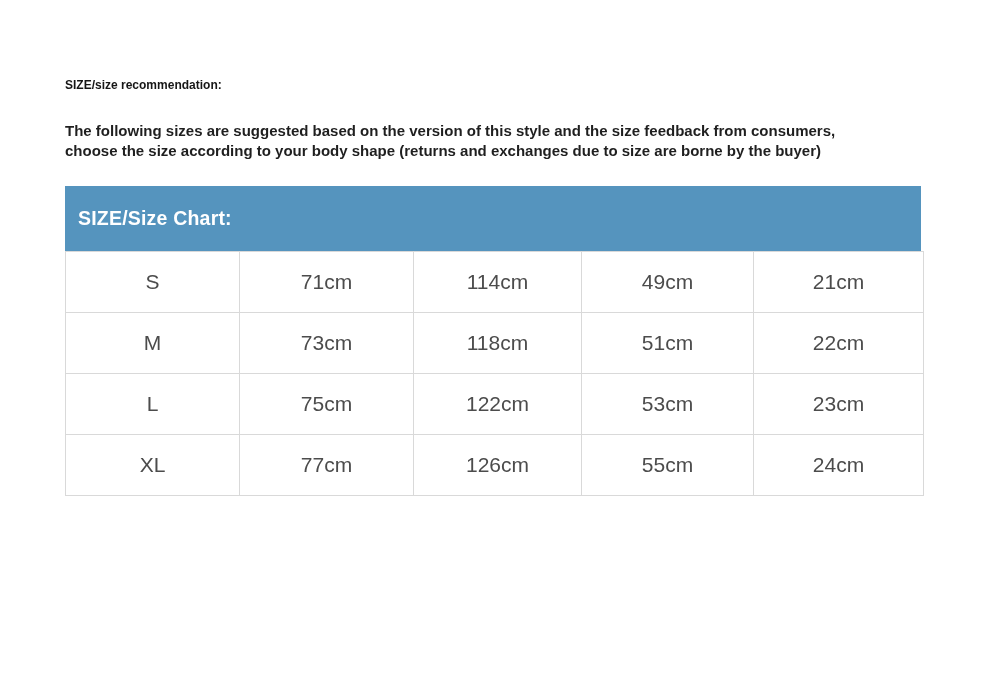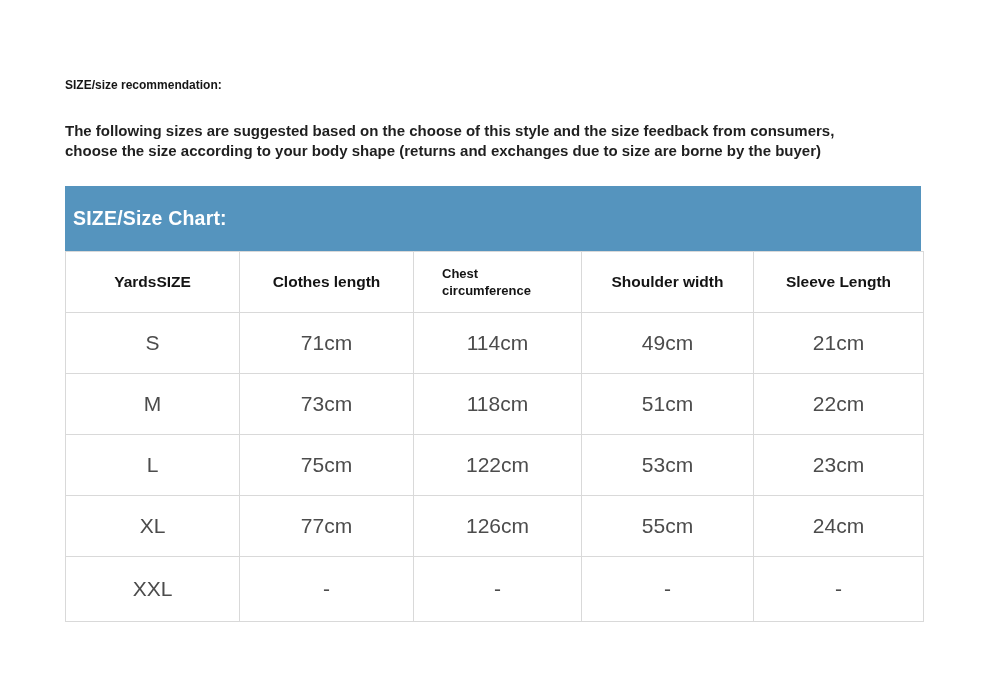--- a/index.html
+++ b/index.html
@@ -37,21 +37,21 @@
     width: 856px;
     height: 65px;
     background: #5594be;
     display: flex;
     align-items: center;
   }
   .chart-title-bar .bar-title {
     color: #ffffff;
     font-size: 19.5px;
     font-weight: bold;
-    padding-left: 8px;
+    padding-left: 13px;
     letter-spacing: 0.2px;
   }
   table.size-table {
     width: 858px;
     border-collapse: collapse;
     table-layout: fixed;
     background: #ffffff;
   }
   table.size-table th,
   table.size-table td {
@@ -84,45 +84,37 @@
   }
 </style>
 </head>
 <body>
 
 <div class="content">
 
   <div class="heading">SIZE/size recommendation:</div>
 
   <div class="intro">
-    <div>The following sizes are suggested based on the choose of this style and the size feedback from consumers,</div>
+    <div>The following sizes are suggested based on the version of this style and the size feedback from consumers,</div>
     <div>choose the size according to your body shape (returns and exchanges due to size are borne by the buyer)</div>
   </div>
 
   <div class="chart-title-bar">
     <span class="bar-title">SIZE/Size Chart:</span>
   </div>
 
   <table class="size-table">
     <colgroup>
       <col style="width:174px">
       <col style="width:174px">
       <col style="width:168px">
       <col style="width:172px">
       <col style="width:170px">
     </colgroup>
     <tbody>
-      <tr>
-        <th>YardsSIZE</th>
-        <th>Clothes length</th>
-        <th class="chest-header">Chest
-circumference</th>
-        <th>Shoulder width</th>
-        <th>Sleeve Length</th>
-      </tr>
       <tr>
         <td>S</td>
         <td>71cm</td>
         <td>114cm</td>
         <td>49cm</td>
         <td>21cm</td>
       </tr>
       <tr>
         <td>M</td>
         <td>73cm</td>
@@ -137,23 +129,16 @@
         <td>53cm</td>
         <td>23cm</td>
       </tr>
       <tr>
         <td>XL</td>
         <td>77cm</td>
         <td>126cm</td>
         <td>55cm</td>
         <td>24cm</td>
       </tr>
-      <tr class="last-row">
-        <td>XXL</td>
-        <td>-</td>
-        <td>-</td>
-        <td>-</td>
-        <td>-</td>
-      </tr>
     </tbody>
   </table>
 
 </div>
 
 </body></html>

